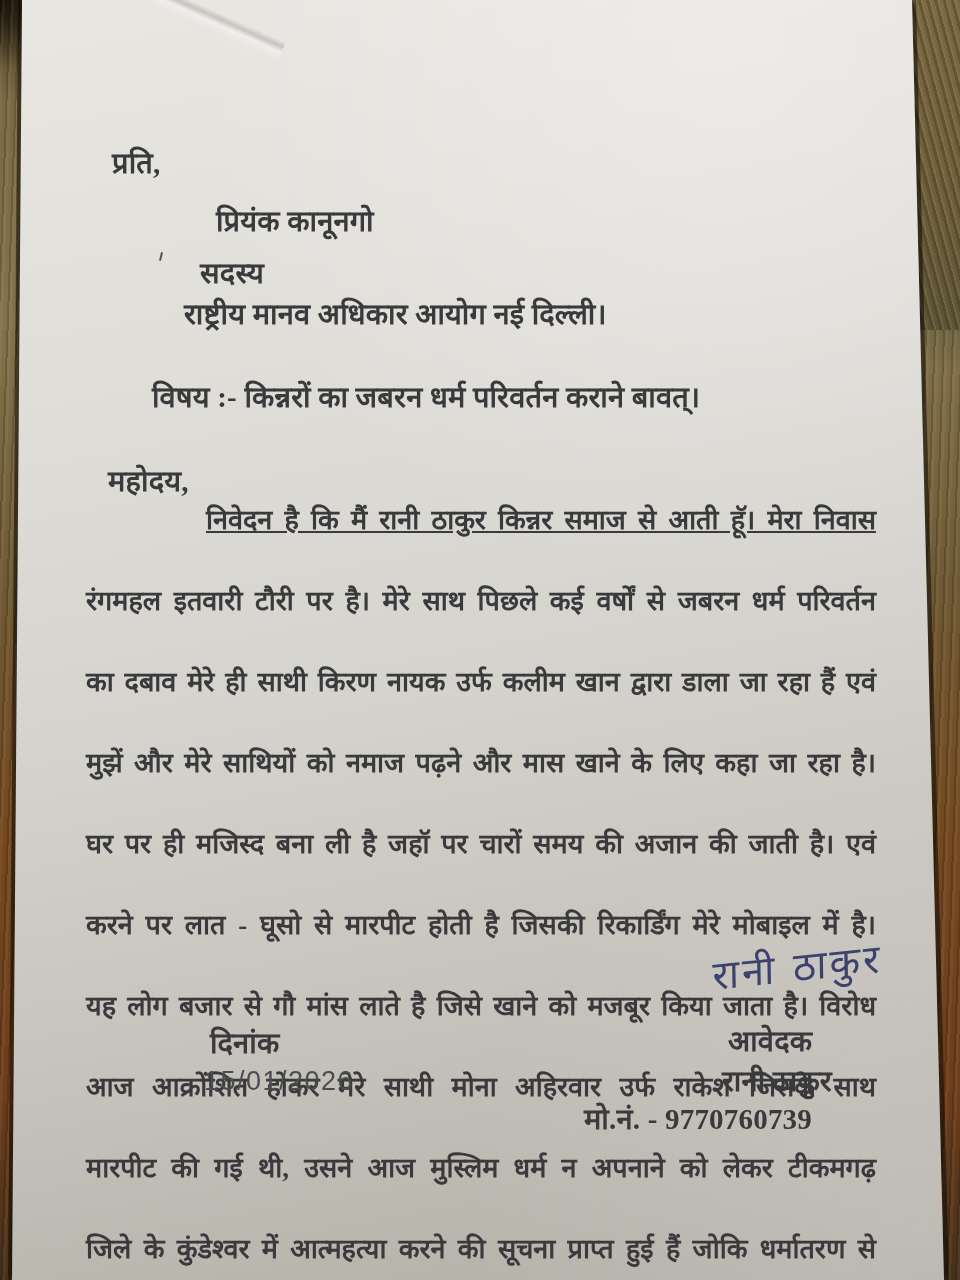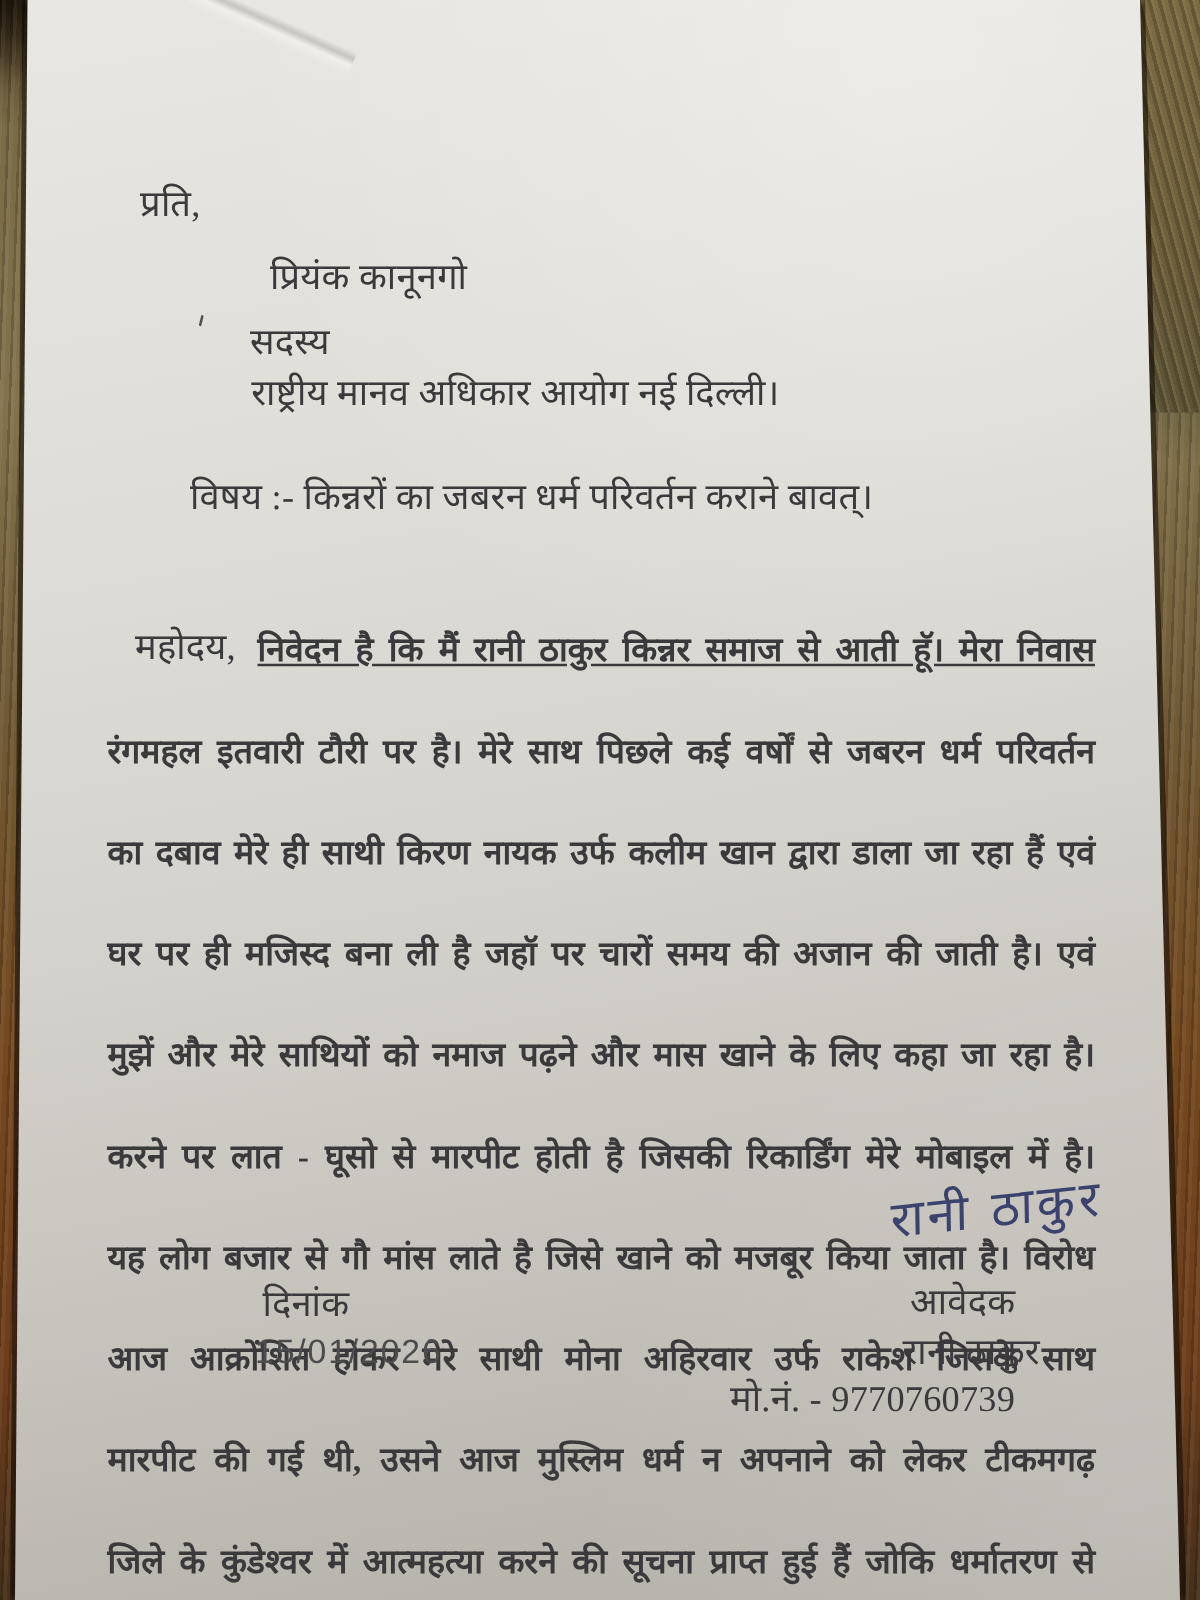--- a/index.html
+++ b/index.html
@@ -35,21 +35,21 @@
       radial-gradient(circle at 76% 4%,rgba(255,255,255,0.30),rgba(255,255,255,0) 38%),
       radial-gradient(circle at 96% 96%,rgba(255,255,255,0.14),rgba(255,255,255,0) 30%),
       linear-gradient(170deg,#e9e7e2 0%,#dfddd8 30%,#d5d3cd 52%,#c6c3bc 75%,#b2afa7 100%);
   }
   .crease{
     position:absolute;left:140px;top:-18px;width:150px;height:70px;
     transform:rotate(24deg);
     background:linear-gradient(180deg,rgba(0,0,0,0) 42%,rgba(120,118,112,0.30) 50%,rgba(255,255,255,0.35) 58%,rgba(0,0,0,0) 70%);
   }
   .txt{
-    position:absolute;color:#3a393b;font-size:29px;font-weight:400;
+    position:absolute;color:#3a393b;font-size:29px;font-weight:700;
     white-space:nowrap;letter-spacing:0.2px;
   }
   .bodyblock{
     position:absolute;left:86px;top:500px;width:790px;
     color:#3a393b;font-size:27px;font-weight:600;line-height:40.5px;
   }
   .bodyline{text-align:justify;}
   .bodyline.just::after{content:"";display:inline-block;width:100%;height:0;}
   .bodyline.indent{text-indent:120px;text-decoration:underline;}
   .signature{
@@ -79,32 +79,32 @@
 <div class="paper-shadow"></div>
 
 <div class="paper">
   <div class="crease"></div>
 
   <div class="txt" style="left:112px;top:142px;">प्रति,</div>
 
   <div class="stray-mark"></div>
   <div class="txt" style="left:216px;top:200px;">प्रियंक कानूनगो</div>
   <div class="txt" style="left:200px;top:252px;">सदस्य</div>
-  <div class="txt" style="left:201px;top:293px;">राष्ट्रीय मानव अधिकार आयोग नई दिल्ली।</div>
+  <div class="txt" style="left:184px;top:293px;">राष्ट्रीय मानव अधिकार आयोग नई दिल्ली।</div>
 
   <div class="txt" style="left:108px;top:376px;margin-left:44px;">विषय :- किन्नरों का जबरन धर्म परिवर्तन कराने बावत्।</div>
 
-  <div class="txt" style="left:108px;top:460px;margin-top:36px;">महोदय,</div>
+  <div class="txt" style="left:108px;top:460px;">महोदय,</div>
 
   <div class="bodyblock">
     <div class="bodyline indent just">निवेदन है कि मैं रानी ठाकुर किन्नर समाज से आती हूॅ। मेरा निवास</div>
     <div class="bodyline just">रंगमहल इतवारी टौरी पर है। मेरे साथ पिछले कई वर्षों से जबरन धर्म परिवर्तन</div>
     <div class="bodyline just">का दबाव मेरे ही साथी किरण नायक उर्फ कलीम खान द्वारा डाला जा रहा हैं एवं</div>
+    <div class="bodyline just">मुझें और मेरे साथियों को नमाज पढ़ने और मास खाने के लिए कहा जा रहा है।</div>
     <div class="bodyline just">घर पर ही मजिस्द बना ली है जहॉ पर चारों समय की अजान की जाती है। एवं</div>
-    <div class="bodyline just">मुझें और मेरे साथियों को नमाज पढ़ने और मास खाने के लिए कहा जा रहा है।</div>
     <div class="bodyline just">करने पर लात - घूसो से मारपीट होती है जिसकी रिकार्डिंग मेरे मोबाइल में है।</div>
     <div class="bodyline just">यह लोग बजार से गौ मांस लाते है जिसे खाने को मजबूर किया जाता है। विरोध</div>
     <div class="bodyline just">आज आक्रोंशित होकर मेरे साथी मोना अहिरवार उर्फ राकेश जिसके साथ</div>
     <div class="bodyline just">मारपीट की गई थी, उसने आज मुस्लिम धर्म न अपनाने को लेकर टीकमगढ़</div>
     <div class="bodyline just">जिले के कुंडेश्वर में आत्महत्या करने की सूचना प्राप्त हुई हैं जोकि धर्मातरण से</div>
 
   </div>
 
   <div class="signature">रानी ठाकुर</div>
 

